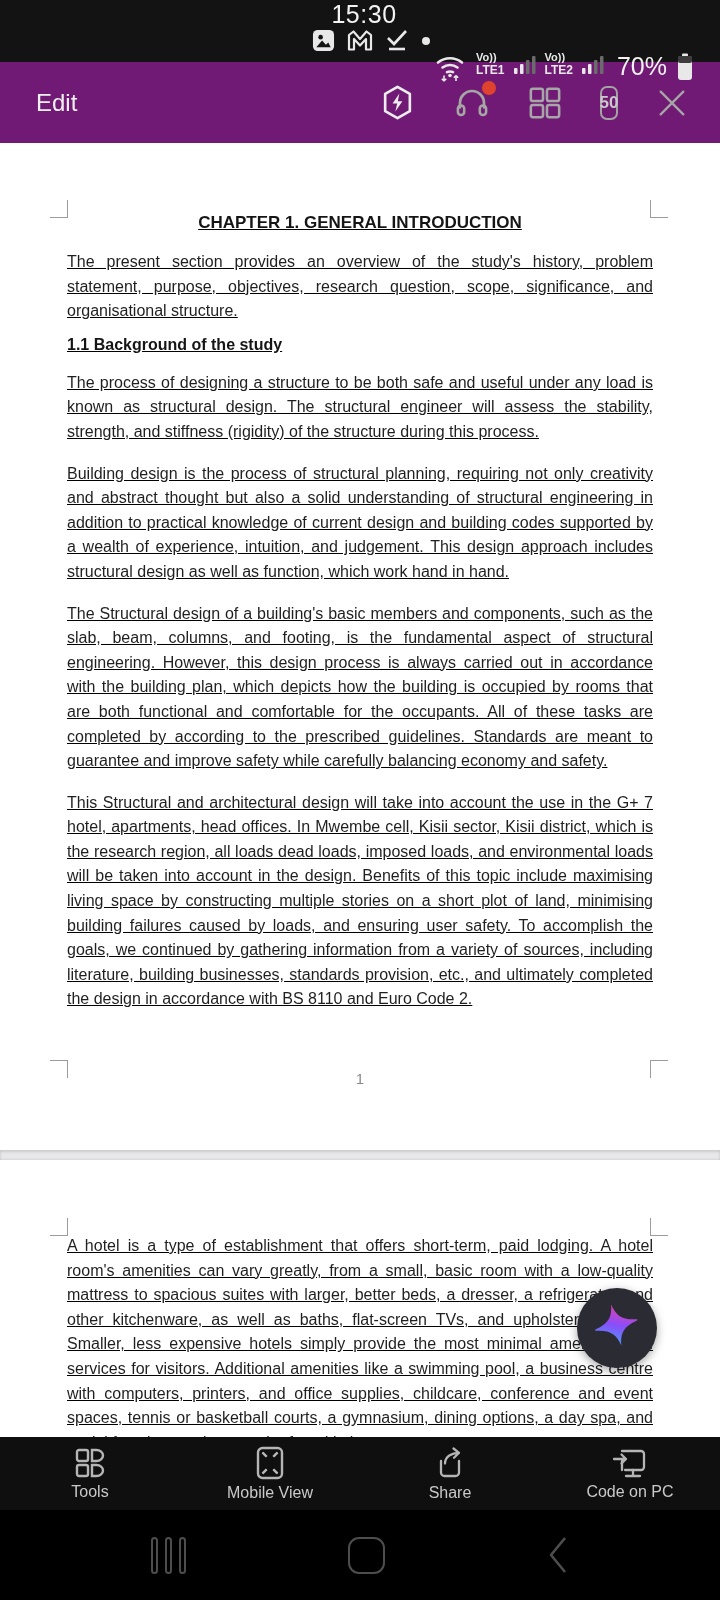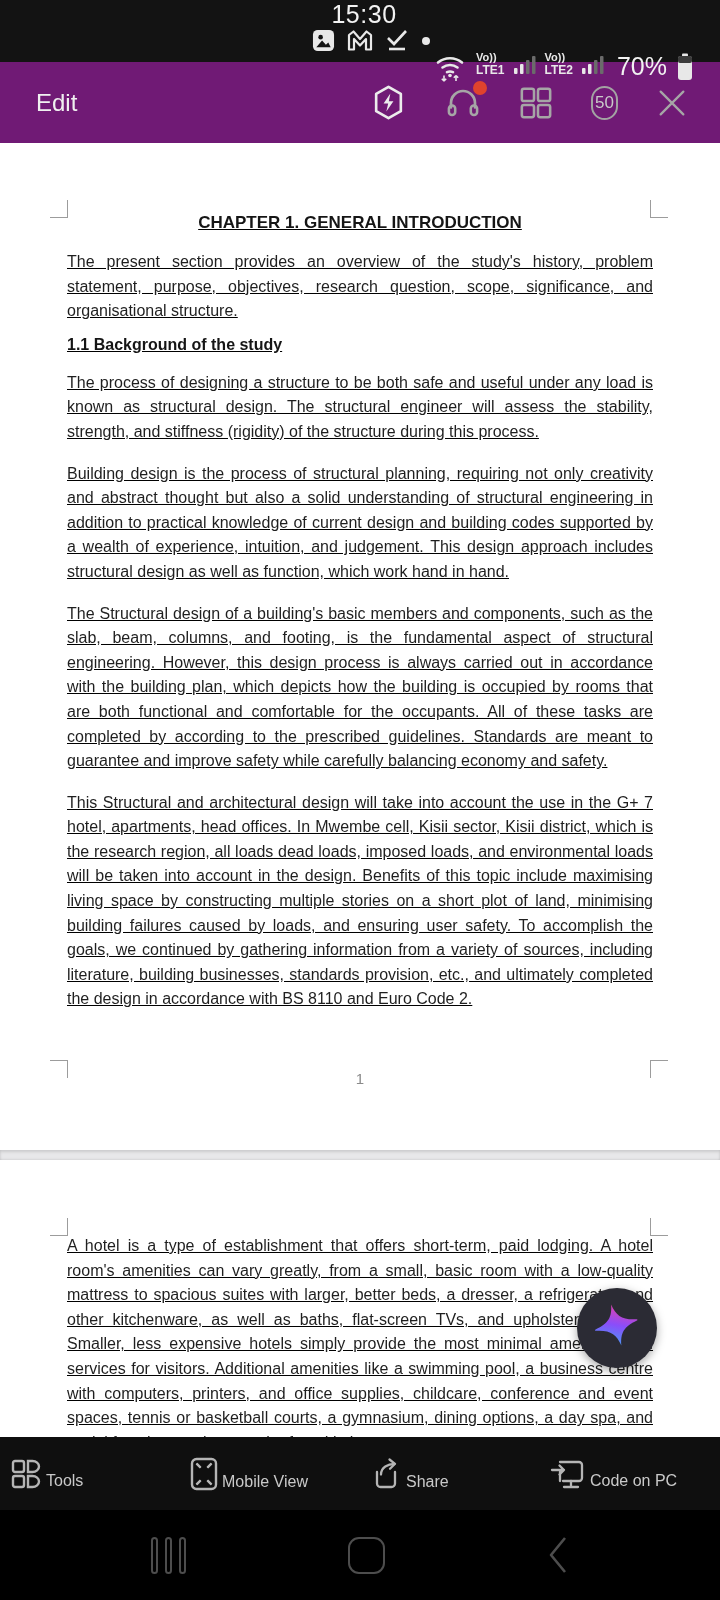--- a/index.html
+++ b/index.html
@@ -29,22 +29,22 @@
     display: flex; align-items: center; padding: 0 32px 0 36px;
   }
   .edit-title { color: #f0f0f0; font-size: 24px; }
   .edit-actions { margin-left: auto; display: flex; align-items: center; gap: 38px; }
   .icon-btn { position: relative; display: flex; align-items: center; justify-content: center; }
   .red-dot {
     position: absolute; top: -4px; right: -6px; width: 14px; height: 14px;
     border-radius: 50%; background: #e0432d;
   }
   .badge-50 {
-    width: 27px; height: 34px; border: 2.5px solid #a3a3a3; border-radius: 15px;
-    color: #c9c9c9; font-size: 17px; display: flex; align-items: center; justify-content: center;
+    width: 18px; height: 34px; border: 2.5px solid #a3a3a3; border-radius: 7px;
+    color: #c9c9c9; font-size: 17px; display: flex; align-items: center; justify-content: center; font-weight: bold;
   }
 
   
   .doc-area { position: relative; height: 1294px; background: #fff; overflow: hidden; text-decoration: underline; }
   .page { position: relative; background: #fff; }
   .page-1 { height: 1007px; padding: 70px 67px 0 67px; }
   .page-gap { height: 10px; background: #e8e8ea; box-shadow: inset 0 2px 3px rgba(0,0,0,.12), inset 0 -1px 2px rgba(0,0,0,.08); }
   .page-2 { height: 277px; padding: 74px 67px 0 67px; }
 
   .doc-title { text-align: center; font-size: 17px; font-weight: 700; color: #151515; margin-bottom: 13px; }
@@ -69,21 +69,21 @@
     position: absolute; left: 577px; top: 1288px; width: 80px; height: 80px;
     border-radius: 50%; background: #2b2b34; display: flex; align-items: center; justify-content: center;
     box-shadow: 0 3px 10px rgba(0,0,0,.35); z-index: 5;
   }
 
   
   .bottom-toolbar {
     position: relative; height: 73px; background: #0f0f0f;
     display: flex; justify-content: space-around; align-items: center; z-index: 6;
   }
-  .bt-item { display: flex; align-items: flex-end; gap: 4px; width: 160px; }
+  .bt-item { display: flex; flex-direction: column; align-items: center; gap: 4px; width: 160px; }
   .bt-label { color: #c9c9c9; font-size: 16px; white-space: nowrap; }
 
   
   .nav-bar {
     height: 90px; background: #000;
     display: flex; justify-content: center; align-items: center; gap: 162px;
   }
   .recents { display: flex; gap: 7px; }
   .recents span { width: 7px; height: 37px; border: 2px solid #4d4d4d; border-radius: 4px; }
   .home-sq { width: 37px; height: 37px; border: 2.5px solid #4d4d4d; border-radius: 11px; }

